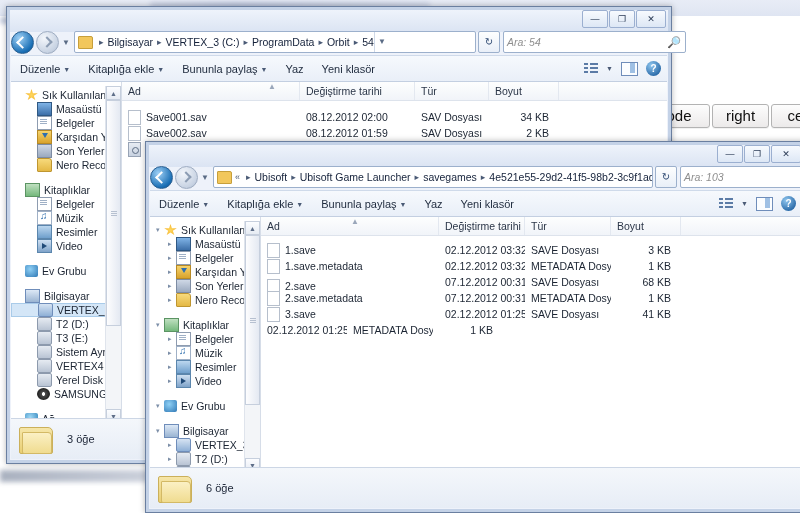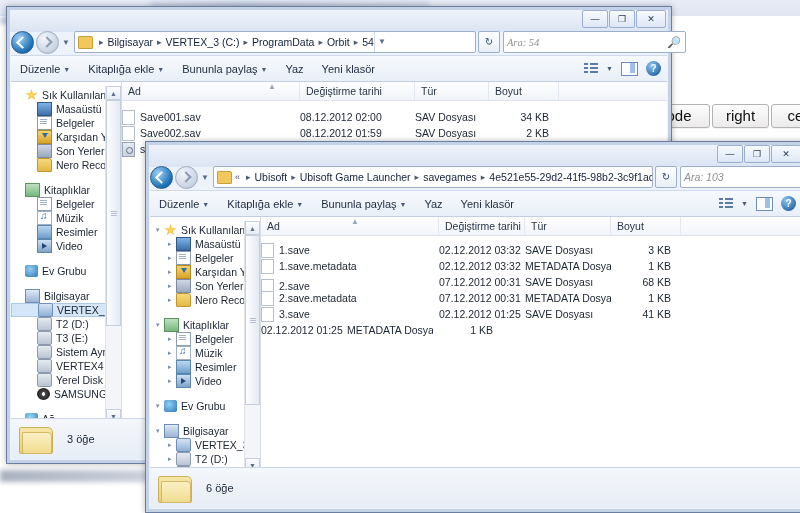--- a/index.html
+++ b/index.html
@@ -161,21 +161,21 @@
   
   .filepane{flex:1 1 auto;background:#fff;position:relative;overflow:hidden;}
   .colhead{display:flex;height:18px;align-items:center;
        background:linear-gradient(#fdfefe,#f1f4f9);
        border-bottom:1px solid #dde3ec;position:relative;}
   .col{font-size:10.5px;color:#2b3648;padding-left:6px;
        border-right:1px solid #e3e8f0;height:18px;line-height:18px;box-sizing:border-box;
        white-space:nowrap;overflow:hidden;}
   .sortmark{position:absolute;font-size:8px;color:#9aa7ba;}
   .frow{display:flex;height:16px;align-items:center;font-size:10.5px;color:#1b2432;}
-  .fc{box-sizing:border-box;white-space:nowrap;overflow:hidden;}
+  .fc{padding-left:6px;box-sizing:border-box;white-space:nowrap;overflow:hidden;}
   .fc.right{text-align:right;padding-right:10px;padding-left:0;}
   .fico{width:11px;height:13px;margin-right:5px;flex:0 0 auto;
        background:#fff;border:1px solid #b6bfcc;position:relative;}
   .fico.cfg{background:linear-gradient(#e7ecf3,#c8d2e0);border:1px solid #97a3b5;}
   .fico.cfg:after{content:"";position:absolute;left:3px;top:4px;width:5px;height:5px;
        border:1px solid #5d6d84;border-radius:50%;}
   .fname{display:flex;align-items:center;}
 
   
   .statusbar{position:absolute;left:4px;right:4px;bottom:4px;height:40px;
@@ -229,21 +229,21 @@
           <span class="sep">▸</span>
           <span>ProgramData</span>
           <span class="sep">▸</span>
           <span>Orbit</span>
           <span class="sep">▸</span>
           <span>54</span>
         </div>
       <div class="addrdrop">▼</div>
     </div>
     <div class="refresh">↻</div>
-    <div class="searchbox" style="width:175px;font-family:Liberation Serif, serif;">
+    <div class="searchbox" style="width:175px;">
       <span class="searchph">Ara: 54</span>
       <span class="searchico">🔍</span>
     </div>
   </div>
 
   <div class="cmdbar" style="top:48px;">
     <div class="cmditem"><span>Düzenle</span><span class="car">▼</span></div>
     <div class="cmditem"><span>Kitaplığa ekle</span><span class="car">▼</span></div>
     <div class="cmditem"><span>Bununla paylaş</span><span class="car">▼</span></div>
     <div class="cmditem">Yaz</div>

